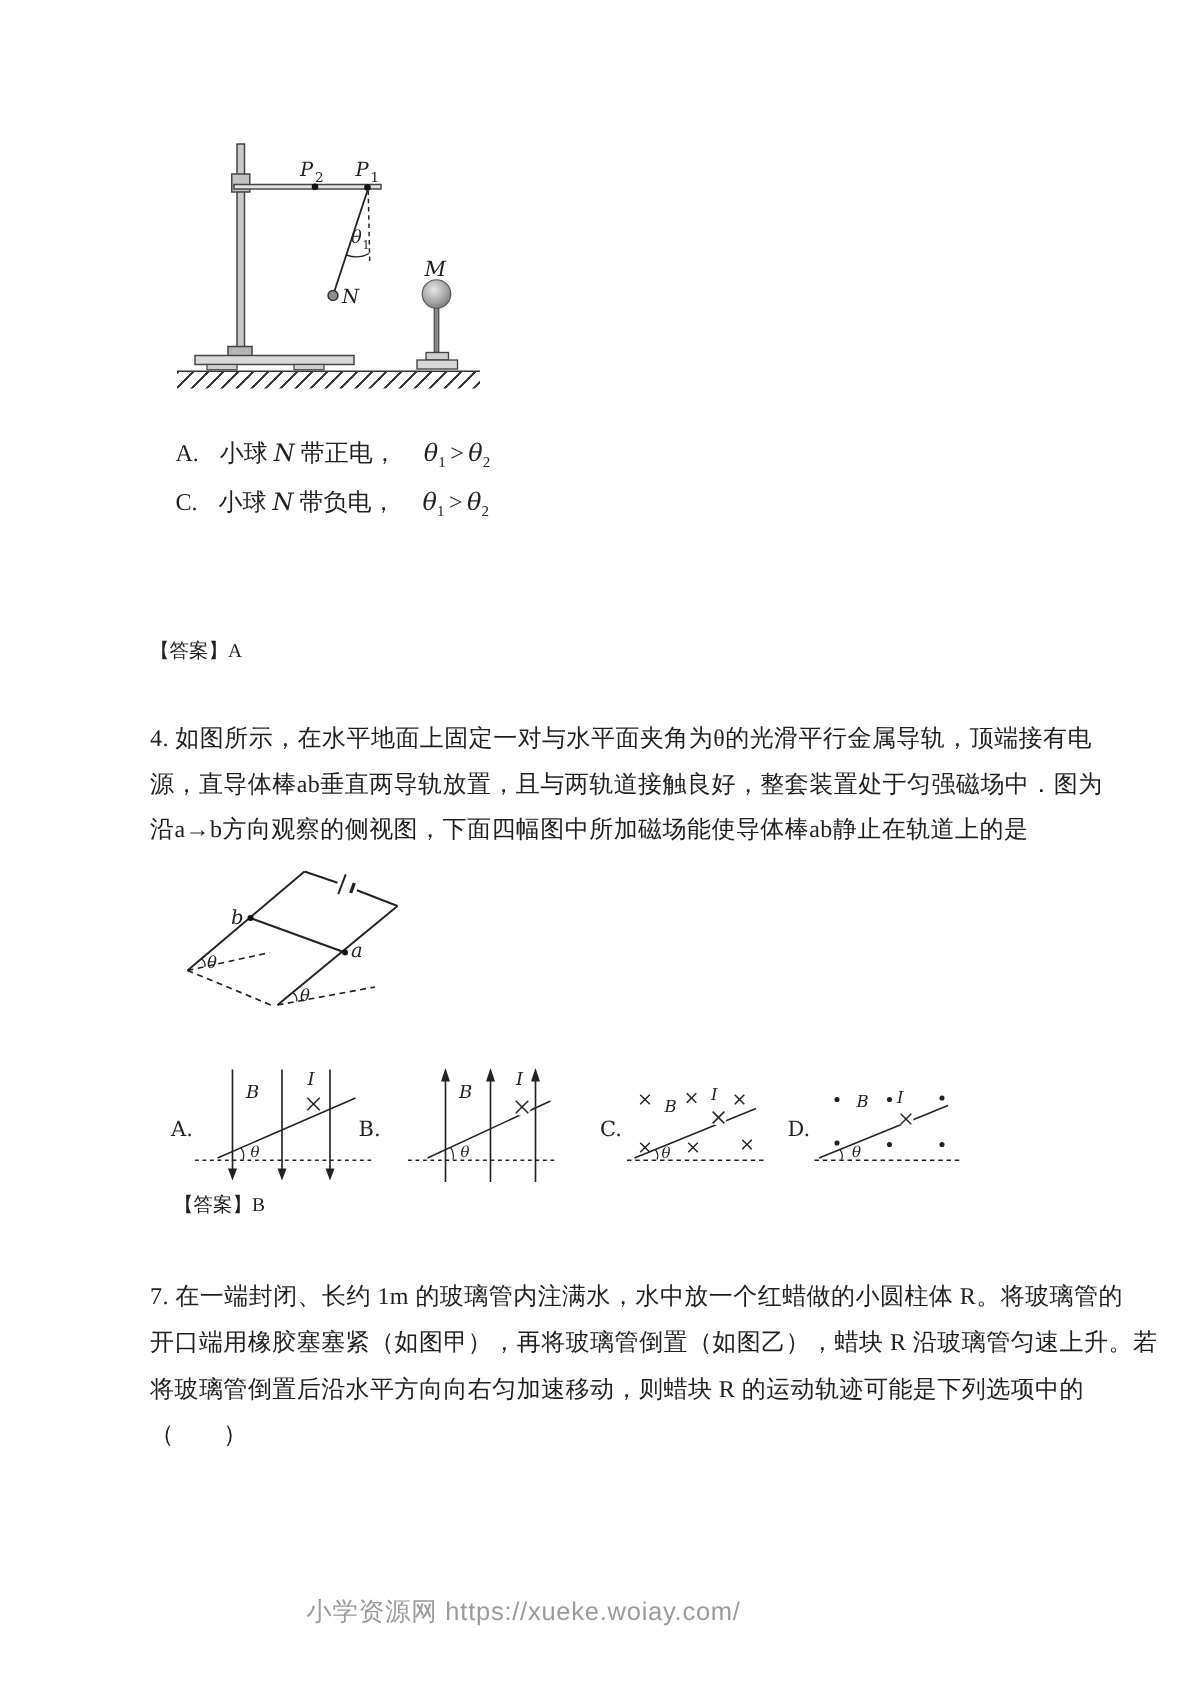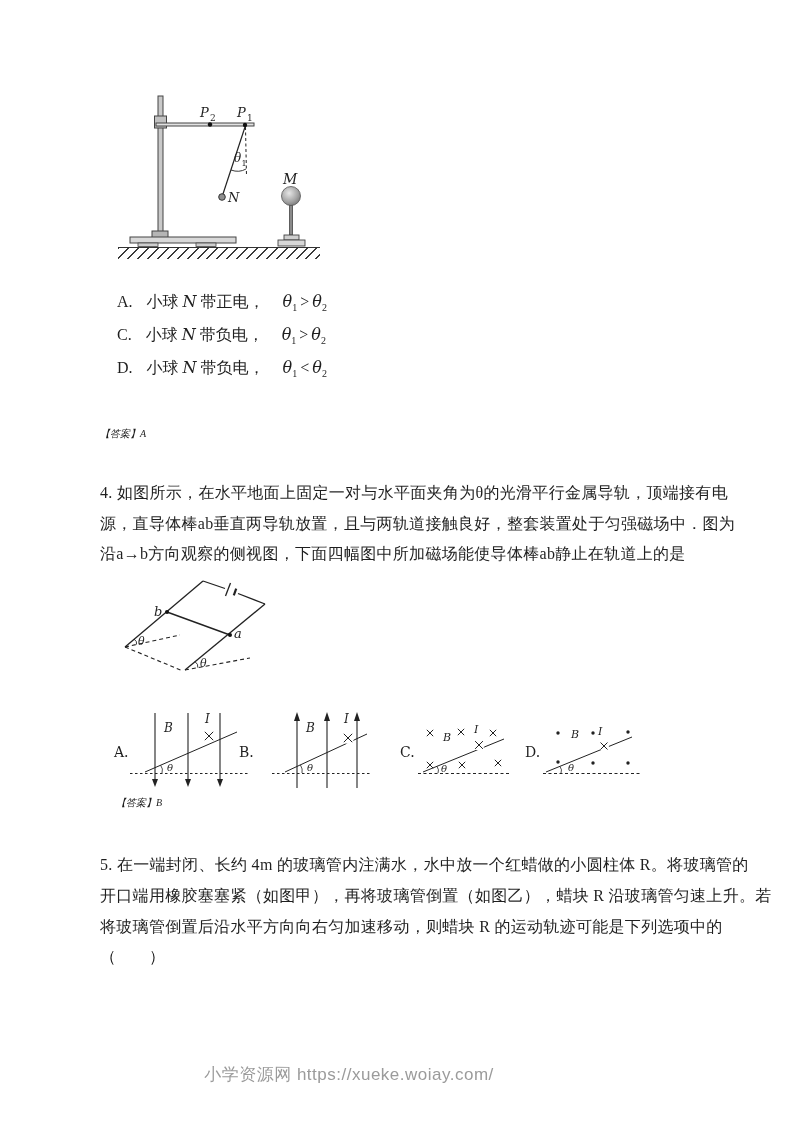--- a/index.html
+++ b/index.html
@@ -6,21 +6,21 @@
   #page{position:relative;width:793px;height:1122px;background:#ffffff;overflow:hidden;
         font-family:"Liberation Serif","DejaVu Serif",serif;color:#1f1f1f;}
   .abs{position:absolute;}
   .cn{font-size:16px;line-height:30.5px;white-space:nowrap;letter-spacing:0.3px;}
   .opt-row{height:33px;line-height:33px;font-size:16px;white-space:nowrap;}
   .opt-label{display:inline-block;margin-right:14px;}
   .it{font-style:italic;font-family:"DejaVu Serif","Liberation Serif",serif;}
   .sub{font-size:10px;vertical-align:-4px;}
   .formula{margin-left:18px;margin-top:25px;}
   .formula .op{margin:0 3px;}
-  .answer{font-size:10px;line-height:20px;white-space:nowrap;font-style:italic;}
+  .answer{font-size:13px;line-height:20px;white-space:nowrap;}
   .ground-hatch{border-top:1.6px solid #333;
      background:repeating-linear-gradient(135deg,#3a3a3a 0 1.4px,transparent 1.4px 7px);}
   .footer{width:698px;text-align:center;font-family:"Liberation Sans","DejaVu Sans",sans-serif;
      font-size:17px;color:#9b9b9b;letter-spacing:0.5px;}
   svg text{font-family:"DejaVu Serif","Liberation Serif",serif;fill:#1f1f1f;}
   svg .mi{font-style:italic;}
   svg line,svg path,svg polyline{stroke:#222;fill:none;}
 </style>
 </head>
 <body>
@@ -70,23 +70,20 @@
     </g>
   </svg>
   <div class="abs ground-hatch" style="left:118px;top:247px;width:202px;height:11px"></div>
 
   <div class="abs" style="left:117px;top:285px">
     <div class="opt-row">
       <span class="opt-label">A.</span><span>小球</span> <span class="it">N</span> <span>带正电，</span><span class="formula"><span class="it">θ</span><span class="sub">1</span><span class="op">&gt;</span><span class="it">θ</span><span class="sub">2</span></span>
     </div>
     <div class="opt-row">
       <span class="opt-label">C.</span><span>小球</span> <span class="it">N</span> <span>带负电，</span><span class="formula"><span class="it">θ</span><span class="sub">1</span><span class="op">&gt;</span><span class="it">θ</span><span class="sub">2</span></span>
-    </div>
-    <div class="opt-row">
-      <span class="opt-label">D.</span><span>小球</span> <span class="it">N</span> <span>带负电，</span><span class="formula"><span class="it">θ</span><span class="sub">1</span><span class="op">&lt;</span><span class="it">θ</span><span class="sub">2</span></span>
     </div>
   </div>
 
   <div class="abs answer" style="left:100px;top:424px">
     <span>【答案】</span><span>A</span>
   </div>
 
   <div class="abs" style="left:100px;top:478px">
     <div class="cn">4. 如图所示，在水平地面上固定一对与水平面夹角为θ的光滑平行金属导轨，顶端接有电</div>
     <div class="cn">源，直导体棒ab垂直两导轨放置，且与两轨道接触良好，整套装置处于匀强磁场中．图为</div>
@@ -223,21 +220,21 @@
       <text class="mi" x="468" y="68" font-size="10">θ</text>
       <line x1="443" y1="70.5" x2="540" y2="70.5" stroke="#66b2b2" stroke-dasharray="3,2.5"></line>
     </g>
   </svg>
 
   <div class="abs answer" style="left:116px;top:793px">
     <span>【答案】</span><span>B</span>
   </div>
 
   <div class="abs" style="left:100px;top:850px">
-    <div class="cn" style="line-height:30.8px">5. 在一端封闭、长约 4m 的玻璃管内注满水，水中放一个红蜡做的小圆柱体 R。将玻璃管的</div>
+    <div class="cn" style="line-height:30.8px">7. 在一端封闭、长约 1m 的玻璃管内注满水，水中放一个红蜡做的小圆柱体 R。将玻璃管的</div>
     <div class="cn" style="line-height:30.8px">开口端用橡胶塞塞紧（如图甲），再将玻璃管倒置（如图乙），蜡块 R 沿玻璃管匀速上升。若</div>
     <div class="cn" style="line-height:30.8px">将玻璃管倒置后沿水平方向向右匀加速移动，则蜡块 R 的运动轨迹可能是下列选项中的</div>
     <div class="cn" style="line-height:30.8px">（　　）</div>
   </div>
 
   <div class="abs footer" style="left:0;top:1063px">
     <span>小学资源网 https://xueke.woiay.com/</span>
   </div>
 
 </div>

